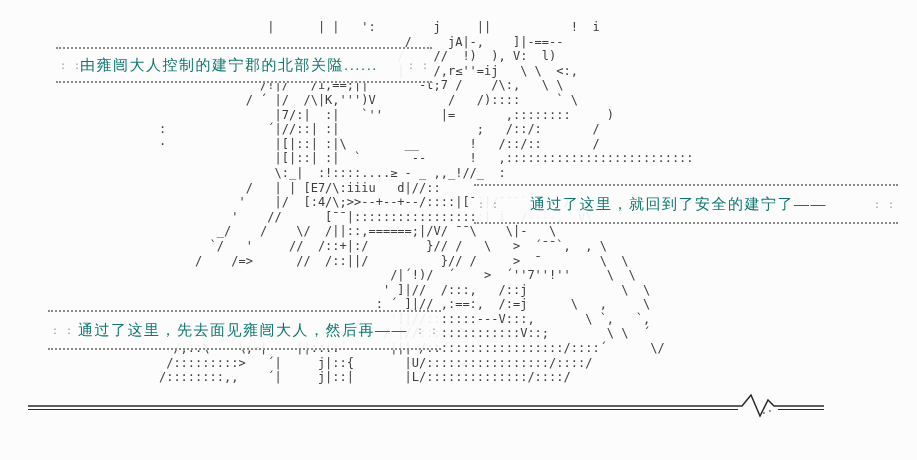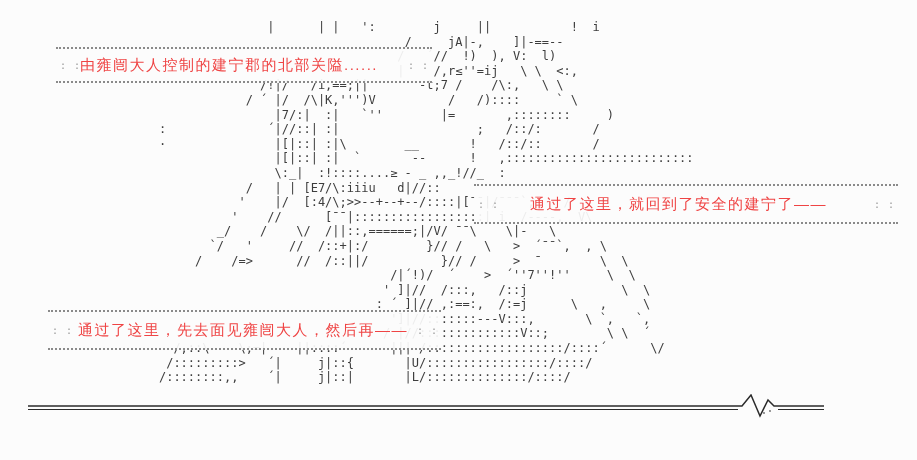--- a/index.html
+++ b/index.html
@@ -21,21 +21,21 @@
   }
   .tbox{
     position:absolute;
     border-top:2px dotted #8a8a8a;
     border-bottom:2px dotted #8a8a8a;
     display:flex;align-items:center;
     background:rgba(252,252,252,0.92);
     box-sizing:border-box;
   }
   .tbox .btext{
-    font-size:15px;color:#ef4444;
+    font-size:15px;color:#0f766e;
     letter-spacing:1.5px;
     white-space:nowrap;
   }
   .edge{
     position:absolute;top:50%;transform:translateY(-50%);
     color:#9a9a9a;font-size:10px;letter-spacing:1px;
     font-family:"DejaVu Sans Mono", monospace;
   }
   .edge.l{left:4px;}
   .edge.r{right:3px;}

